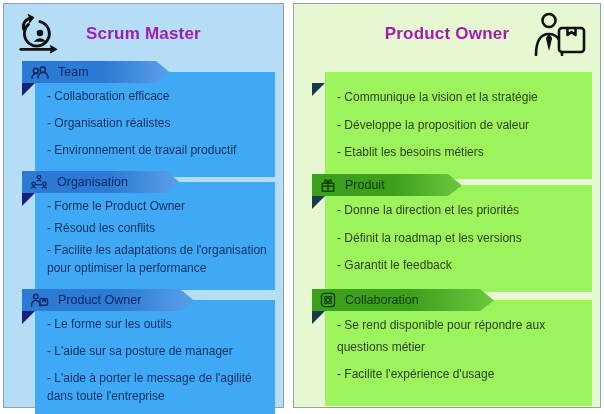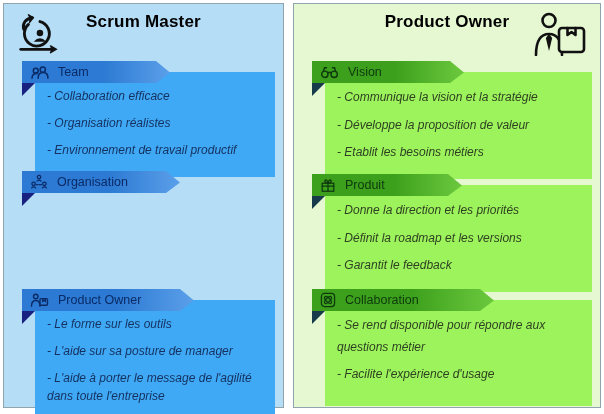--- a/index.html
+++ b/index.html
@@ -7,40 +7,40 @@
          font-family:"Liberation Sans",sans-serif;overflow:hidden;}
   .panel{position:absolute;top:3px;height:405px;border:1px solid #90a4ae;box-sizing:border-box;}
   .panel.left{left:3px;width:281px;background:#b5def6;
     --card:#3fa9f5;--banner1:#2c7ad3;--banner2:#5b9fe9;--fold:#18217f;
     --text:#15305f;--btext:#0b2a66;}
   .panel.right{left:293px;width:308px;background:#e6f8d2;
     --card:#9df35c;--banner1:#3da01c;--banner2:#6cc93e;--fold:#173b4a;
     --text:#2e4021;--btext:#0d380d;}
 
   header{position:relative;height:54px;}
-  .title{margin:0;padding-top:8px;text-align:center;font-size:17px;font-weight:bold;
-         color:#000000;letter-spacing:.2px;}
+  .title{margin:0;padding-top:20px;text-align:center;font-size:17px;font-weight:bold;
+         color:#a21caf;letter-spacing:.2px;}
   .big-icon{position:absolute;color:#111;}
   .panel.left .big-icon{left:12px;top:7px;}
   .panel.right .big-icon{right:12px;top:8px;}
 
   .section{position:absolute;left:18px;right:8px;}
   .panel.left  .s0{top:57px}  .panel.left  .s1{top:167px} .panel.left  .s2{top:285px}
   .panel.right .s0{top:57px}  .panel.right .s1{top:170px} .panel.right .s2{top:285px}
 
   .card{margin:11px 0 0 13px;background:var(--card);
         padding:15px 6px 9px 12px;box-sizing:border-box;}
   .panel.left  .s0 .card{min-height:88px}
   .panel.left  .s1 .card{min-height:100px}
   .panel.left  .s2 .card{min-height:102px}
   .panel.right .s0 .card{min-height:92px}
   .panel.right .s1 .card{min-height:106px}
   .panel.right .s2 .card{min-height:106px}
 
-  .item{font-size:12px;color:var(--text);font-style:italic;}
+  .item{font-size:12px;color:var(--text);}
   .panel.left  .item{line-height:1.5;margin-bottom:9px;}
   .panel.left  .s1 .item{margin-bottom:4px;}
   .panel.right .item{line-height:1.8;margin-bottom:6px;}
 
   .banner{position:absolute;top:0;left:0;height:22px;display:flex;align-items:center;
           gap:9px;padding-left:8px;box-sizing:border-box;color:var(--btext);
           background:linear-gradient(90deg,var(--banner1) 55%,var(--banner2) 100%);
           clip-path:polygon(0 0,calc(100% - 14px) 0,100% 52%,calc(100% - 14px) 100%,0 100%);}
   .blabel{font-size:12.5px;font-weight:500;padding-bottom:1px;}
   .panel.left  .s0 .banner{width:148px}
@@ -89,20 +89,25 @@
             <path d="M2 14 q0 -5 5.5 -5"></path>
               <path d="M8.5 14 q0 -6 5.5 -6 q5 0 5 6"></path>
           </svg>
         </span>
         <span class="blabel">Team</span>
       </div>
       <div class="fold"></div>
     </div>
 
     <div class="section s1">
+      <div class="card">
+        <div class="item">- Forme le  Product Owner</div>
+        <div class="item">- Résoud les conflits</div>
+        <div class="item">- Facilite les adaptations de l'organisation pour optimiser la performance</div>
+      </div>
       <div class="banner">
         <span class="bicon">
           <svg width="18" height="16" viewBox="0 0 20 17" fill="none" stroke="currentColor" stroke-width="1.4" stroke-linecap="round">
             <circle cx="10" cy="3" r="1.9"></circle>
               <path d="M7.8 7.5 q2.2 -2.2 4.4 0"></path>
             <circle cx="4" cy="10.5" r="1.9"></circle>
               <path d="M1.8 15 q2.2 -2.2 4.4 0"></path>
             <circle cx="16" cy="10.5" r="1.9"></circle>
               <path d="M13.8 15 q2.2 -2.2 4.4 0"></path>
             <path d="M7 11.5 h6" stroke-dasharray="2 1.6"></path>
@@ -147,32 +152,20 @@
       </span>
       <h1 class="title">Product Owner</h1>
     </header>
 
     <div class="section s0">
       <div class="card">
         <div class="item">- Communique la vision et la stratégie</div>
         <div class="item">- Développe la proposition de valeur</div>
         <div class="item">- Etablit les besoins métiers</div>
       </div>
-      <div class="banner">
-        <span class="bicon">
-          <svg width="19" height="14" viewBox="0 0 20 15" fill="none" stroke="currentColor" stroke-width="1.5" stroke-linecap="round">
-            <circle cx="5" cy="10" r="3.4"></circle>
-              <circle cx="15" cy="10" r="3.4"></circle>
-            <path d="M8.2 8.6 q1.8 -1.8 3.6 0"></path>
-            <path d="M3.4 7 L4.6 3 h2.2"></path>
-              <path d="M16.6 7 L15.4 3 h-2.2"></path>
-          </svg>
-        </span>
-        <span class="blabel">Vision</span>
-      </div>
       <div class="fold"></div>
     </div>
 
     <div class="section s1">
       <div class="card">
         <div class="item">- Donne la direction et les priorités</div>
         <div class="item">- Définit la roadmap et les versions</div>
         <div class="item">- Garantit le feedback</div>
       </div>
       <div class="banner">

